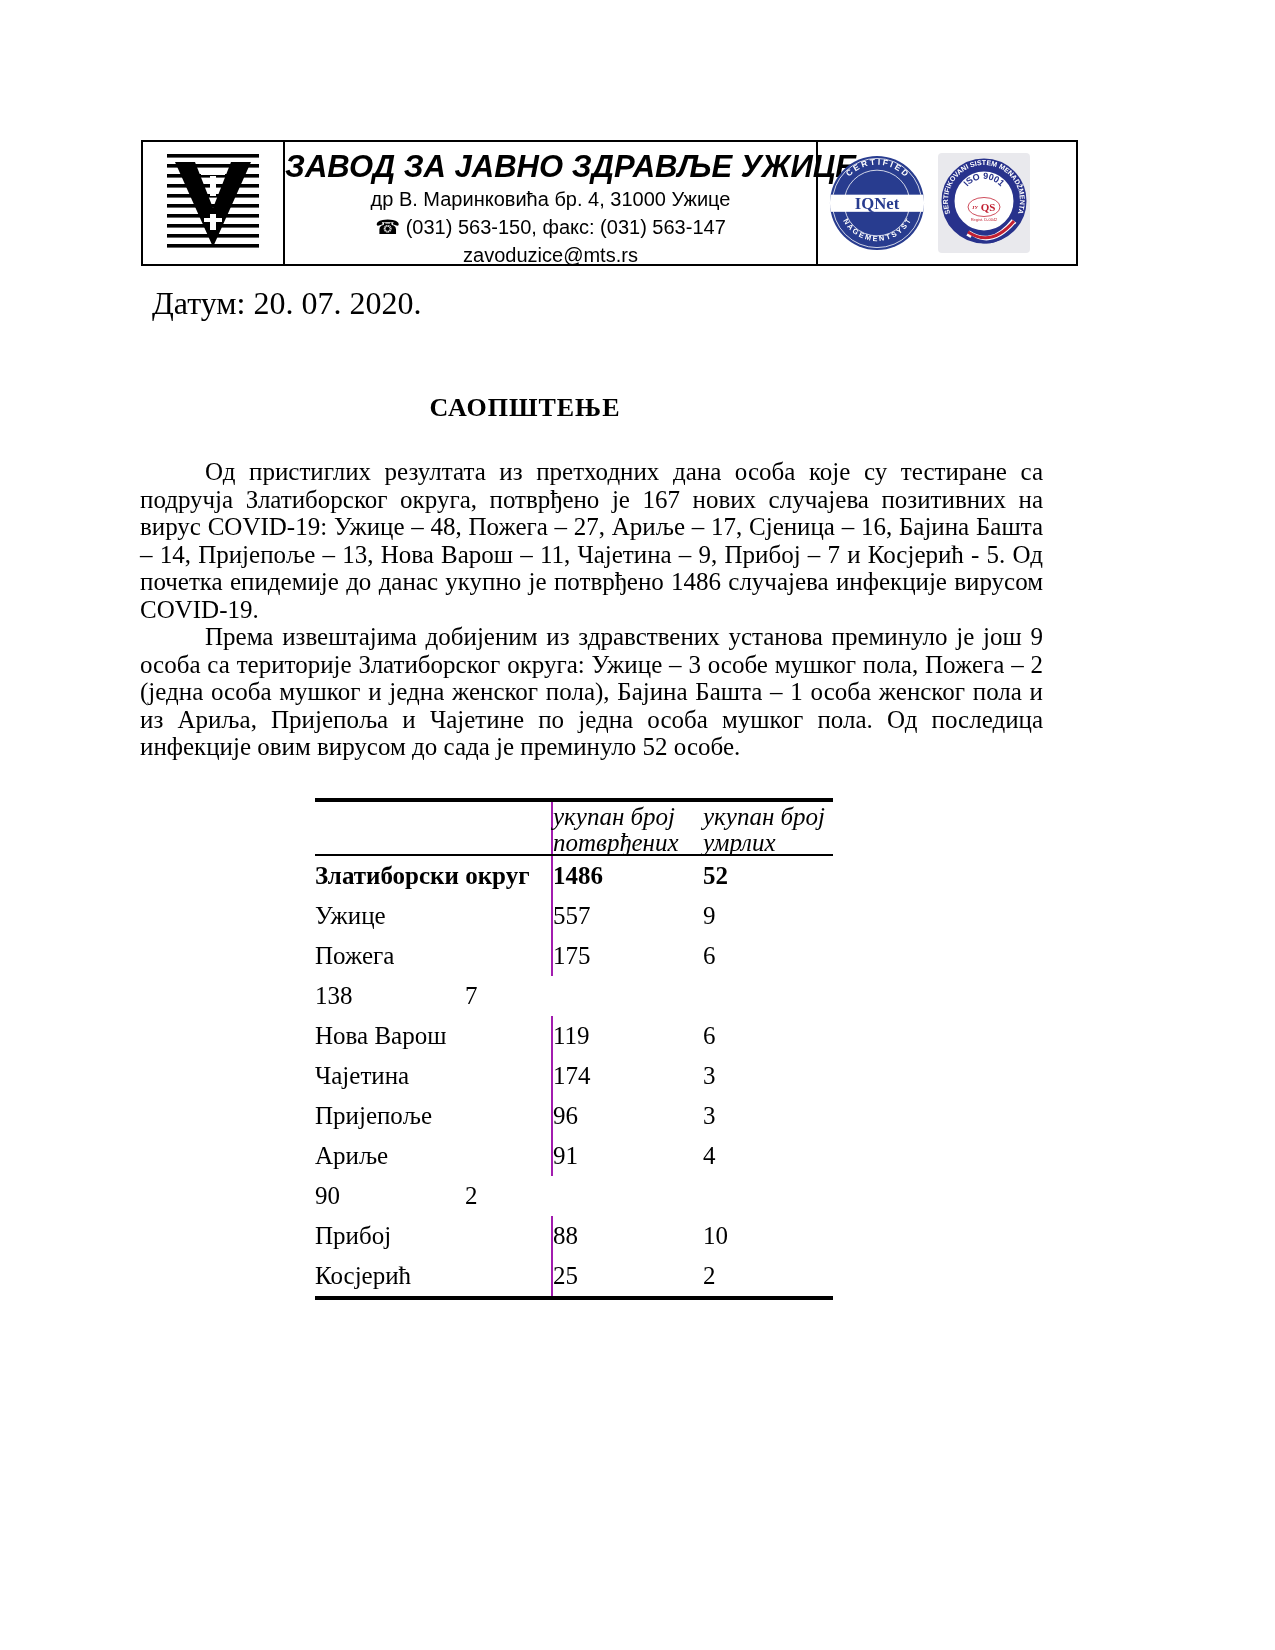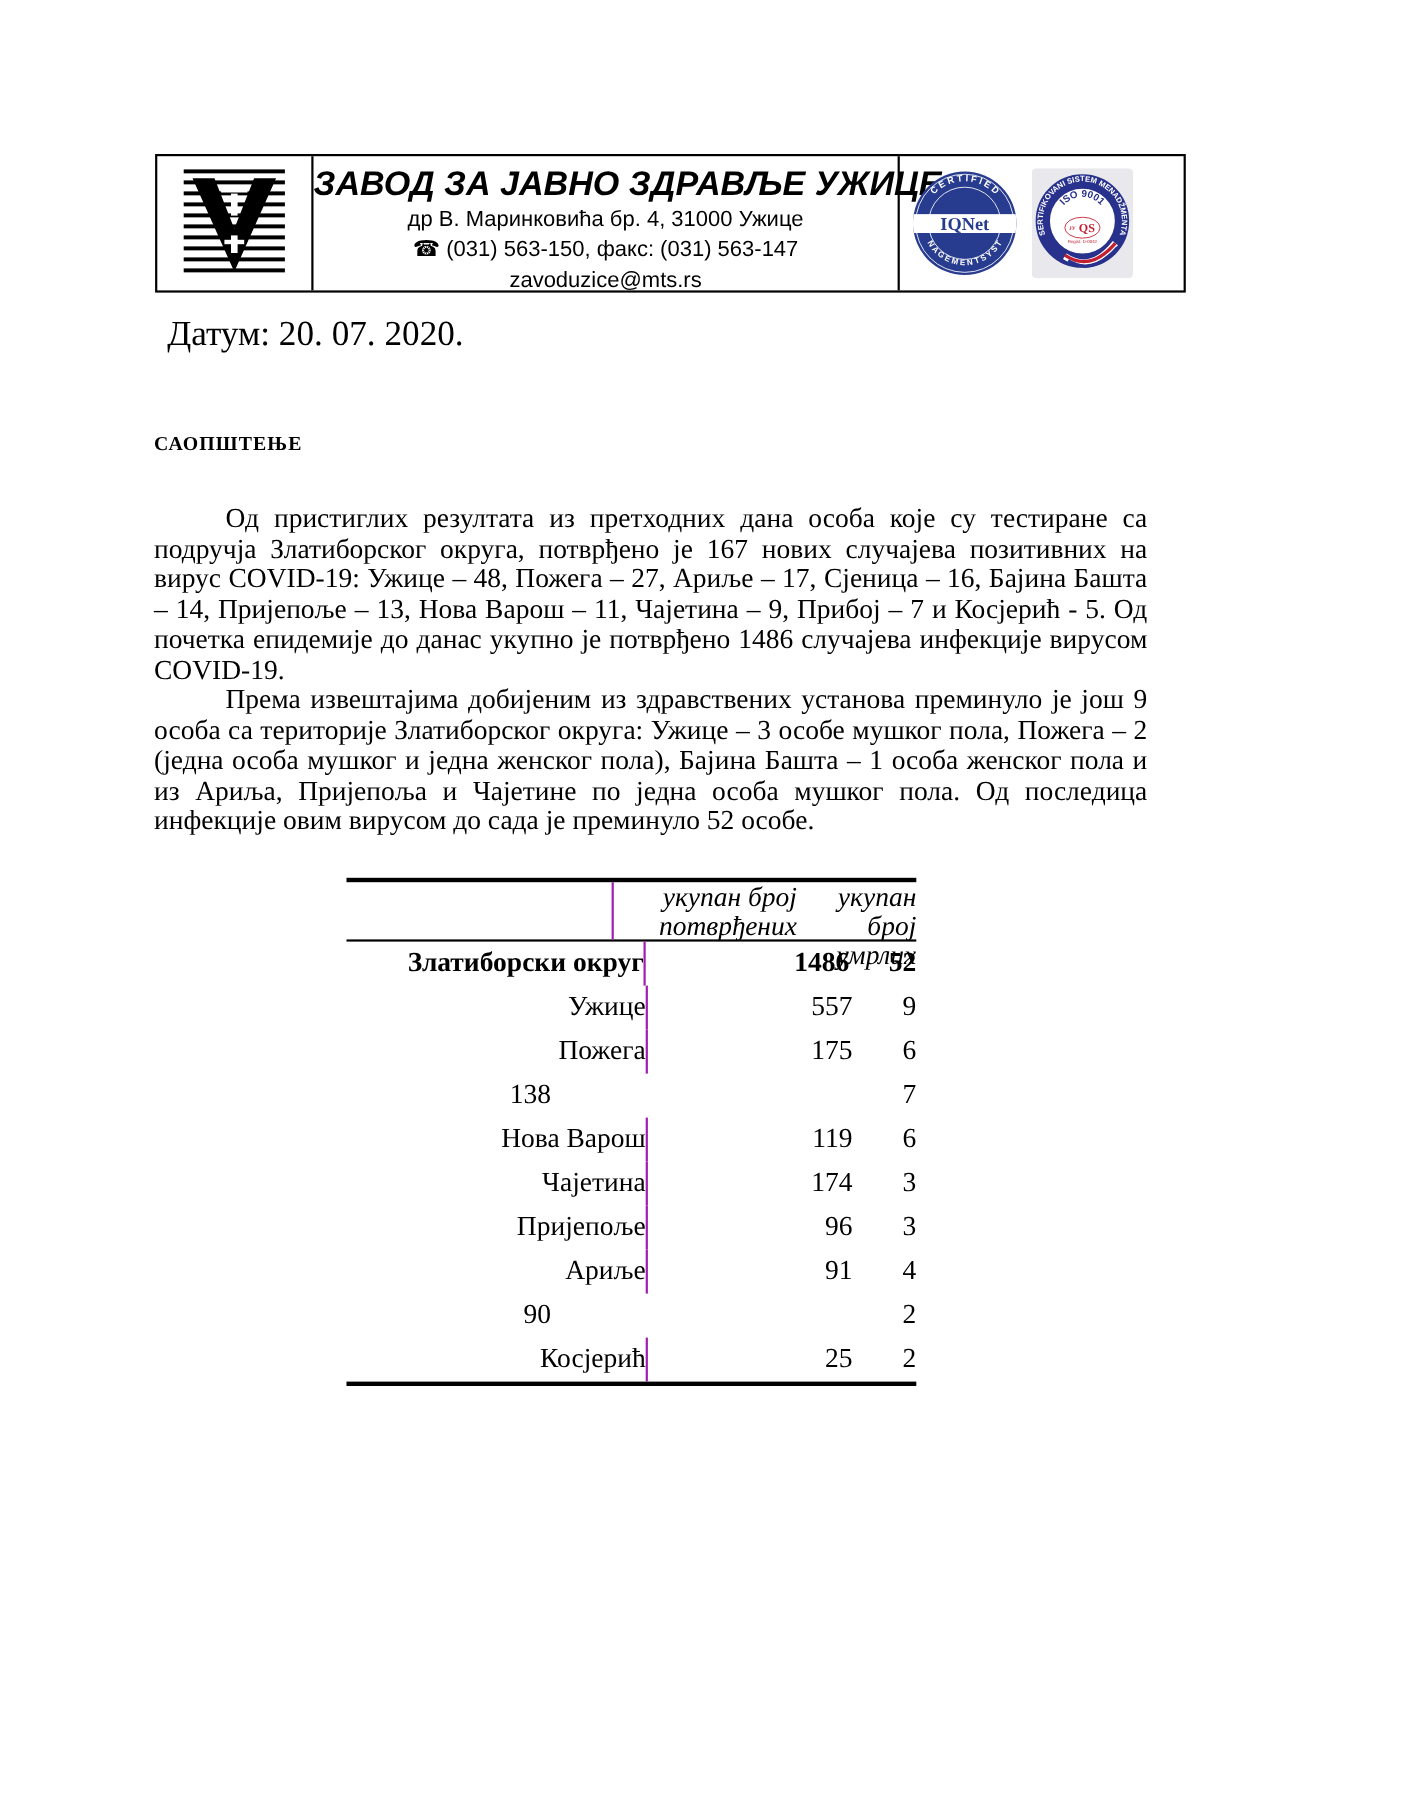--- a/index.html
+++ b/index.html
@@ -25,37 +25,37 @@
     font-family:"Liberation Sans", sans-serif;
     text-align:center;
     padding-top:7px;box-sizing:border-box;
   }
   .institute-name{font-size:31px;font-weight:bold;font-style:italic;line-height:36px;white-space:nowrap;}
   .institute-address,.institute-phone,.institute-email{font-size:20px;line-height:28px;}
   .hcell-badges{flex:1;display:flex;align-items:center;padding-left:10px;gap:12px;}
   
   .date-line{position:absolute;left:152px;top:285px;font-size:32px;}
   .doc-title{
-    position:absolute;left:140px;top:393px;width:800px;
-    text-align:left;font-size:18px;font-weight:bold;letter-spacing:1px;
+    position:absolute;left:125px;top:393px;width:800px;
+    text-align:center;font-size:26px;font-weight:bold;letter-spacing:1px;
   }
   
   .body-text{
     position:absolute;left:140px;top:458px;width:903px;
     font-size:25px;line-height:27.5px;text-align:justify;
   }
   .body-text p{margin:0;text-indent:65px;}
   
   .ctable{
     position:absolute;left:315px;top:798px;width:518px;
     border-top:4px solid #000;border-bottom:4px solid #000;
     font-size:25px;
   }
   .trow{display:flex;}
-  .cell{box-sizing:border-box;text-align:right;margin-left:36px;}
+  .cell{box-sizing:border-box;text-align:left;}
   .col-region{width:238px;border-right:2px solid #a21caf;}
   .col-confirmed{width:150px;}
   .col-deaths{flex:1;}
   .thead{border-bottom:2px solid #000;font-style:italic;}
   .thead .cell{padding:2px 0 1px 0;line-height:26px;height:52px;}
   .tbody .trow .cell{height:40px;line-height:40px;}
   .bold-row{font-weight:bold;}
   
   svg text{font-family:"Liberation Sans", sans-serif;}
   .serif-logo-text{font-family:"Liberation Serif", serif;}
@@ -209,20 +209,25 @@
         <div class="trow">
           <div class="cell col-region">Ариље</div>
           <div class="cell col-confirmed">91</div>
           <div class="cell col-deaths">4</div>
         </div>
         <div class="trow">
           <div class="cell col-confirmed">90</div>
           <div class="cell col-deaths">2</div>
         </div>
         <div class="trow">
+          <div class="cell col-region">Прибој</div>
+          <div class="cell col-confirmed">88</div>
+          <div class="cell col-deaths">10</div>
+        </div>
+        <div class="trow">
           <div class="cell col-region">Косјерић</div>
           <div class="cell col-confirmed">25</div>
           <div class="cell col-deaths">2</div>
         </div>
       </div>
   </div>
 
 </div>
 
 </body></html>

